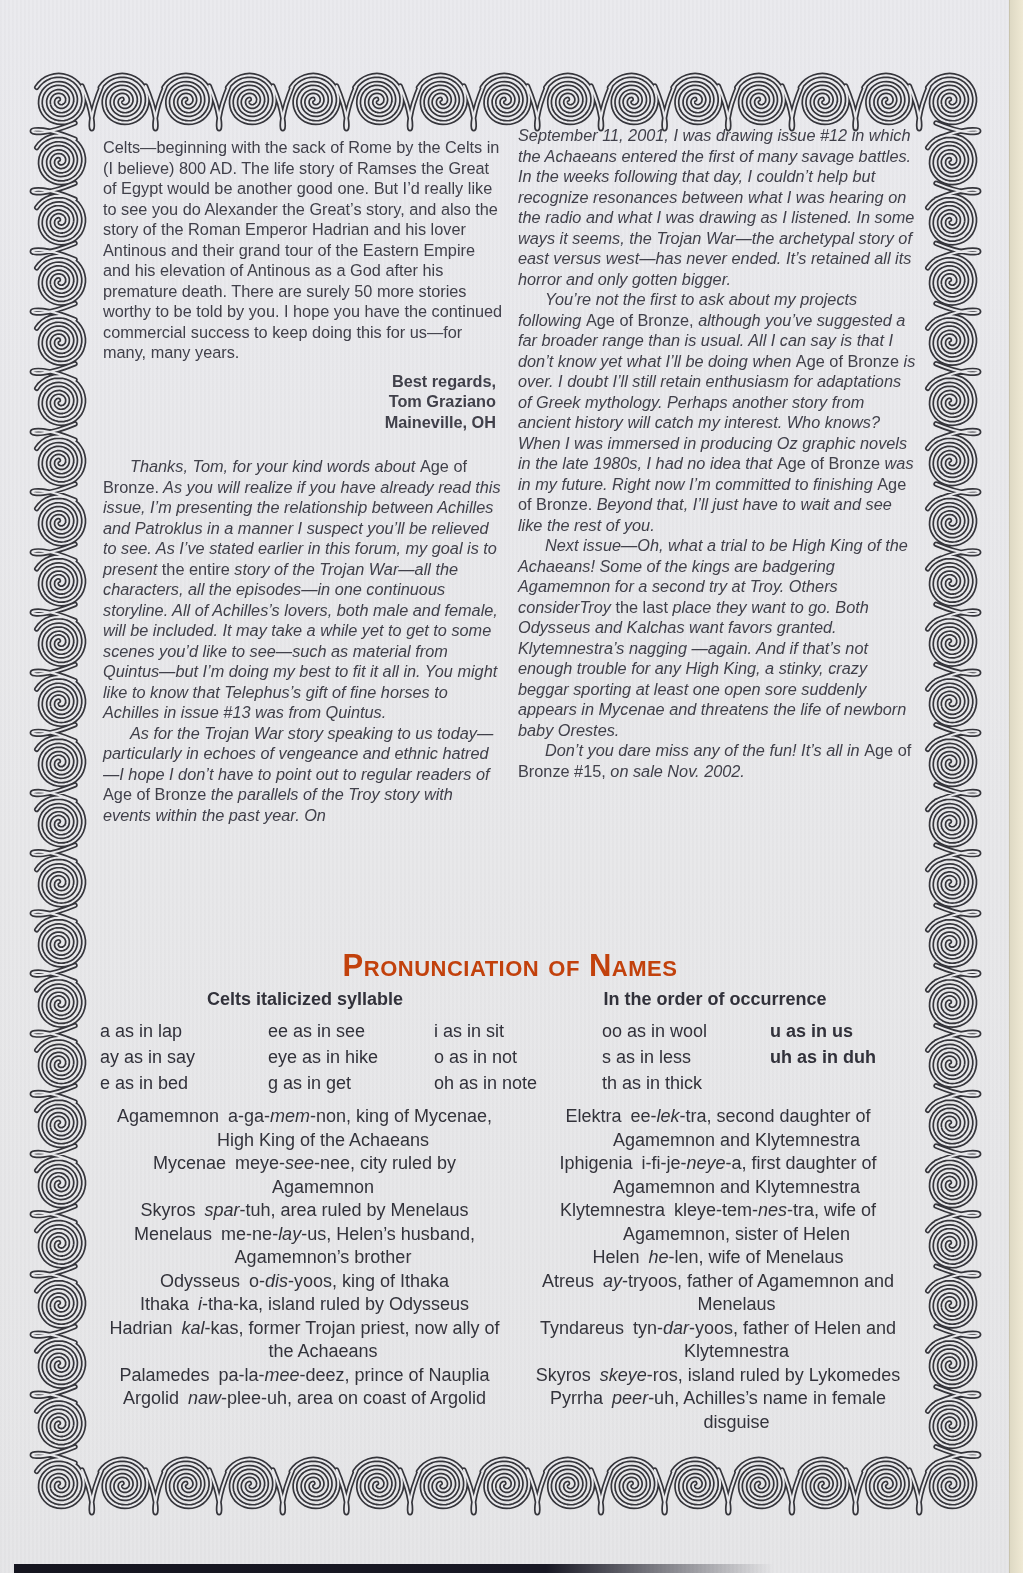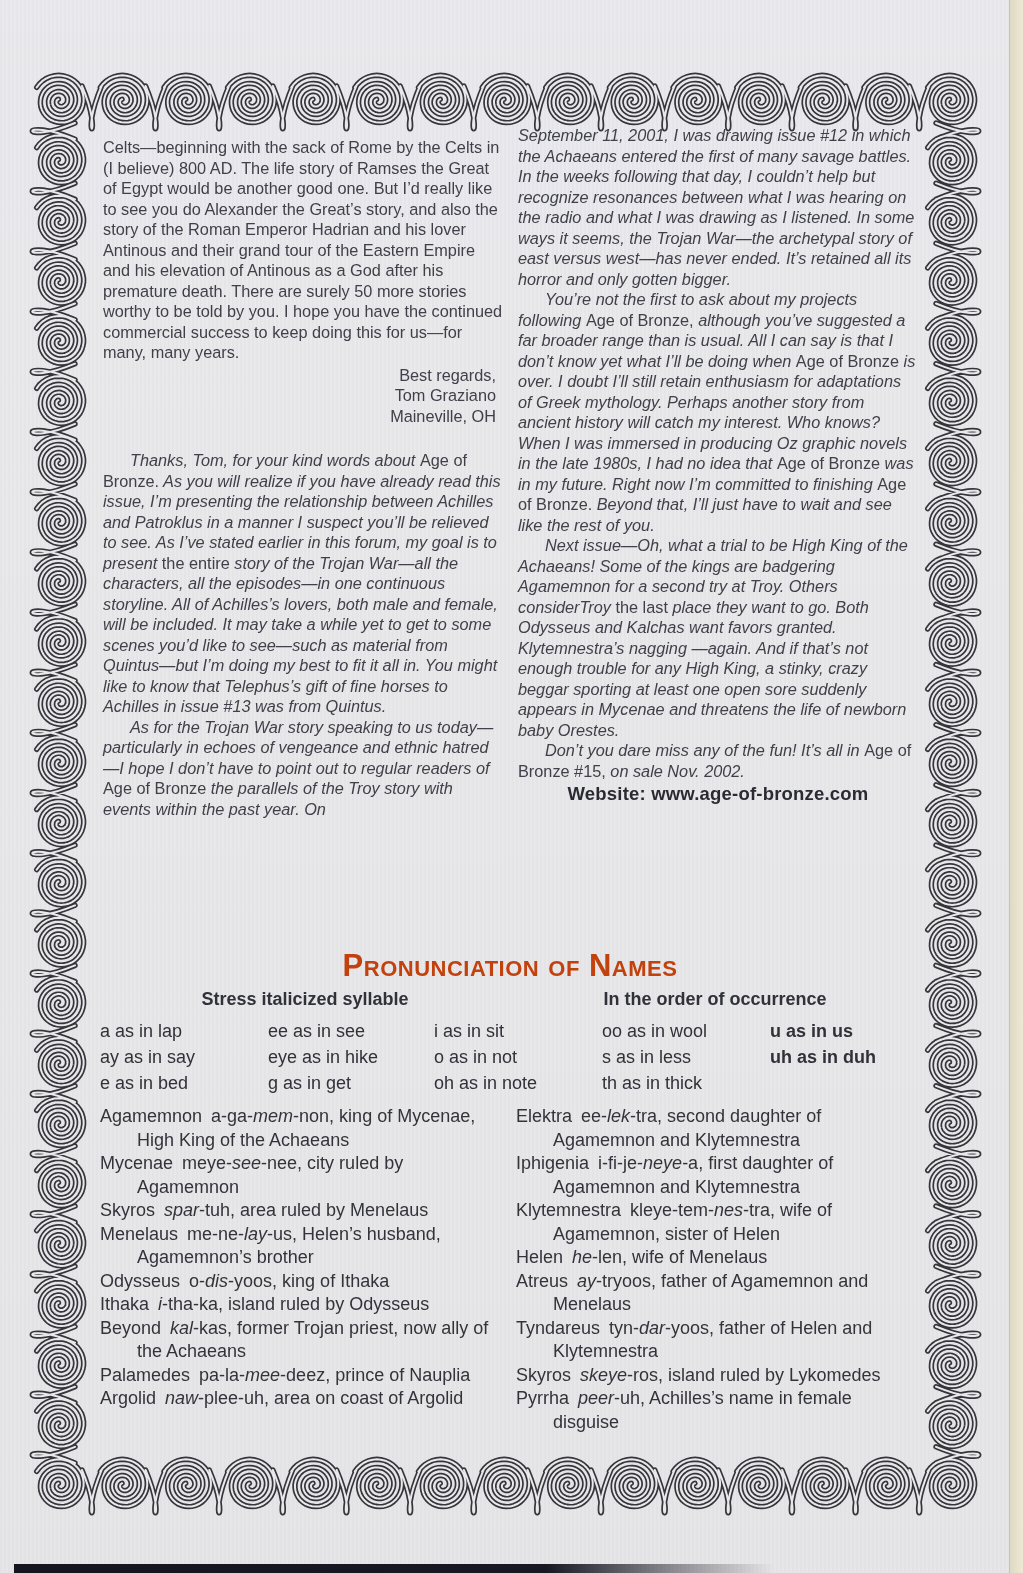--- a/index.html
+++ b/index.html
@@ -28,21 +28,21 @@
   #border-svg{position:absolute;left:0;top:0;z-index:1;}
   .content{position:absolute;z-index:2;color:#3c3c44;}
   
   #letter-left {left:103px;top:137px;width:401px;}
   #letter-right{left:518px;top:125px;width:400px;}
   .para{font-size:16.3px;line-height:20.5px;color:#40404a;}
   .para.italic{font-style:italic;}
   .para.italic .alt{font-style:normal;}
   .para.ind{text-indent:27px;}
   .para.sp{margin-top:24px;}
-  .sig-block{margin-top:2px;}
+  .sig-block{margin-top:8px;font-weight:bold;}
   .sig-line{font-size:16.3px;line-height:20.5px;text-align:right;padding-right:8px;color:#40404a;}
   .website{
     font-weight:bold;font-style:normal;font-size:18.5px;line-height:24px;
     text-align:center;color:#2a2a33;letter-spacing:0.2px;margin-top:1px;
   }
   
   #pron{left:100px;top:946px;width:820px;}
   .pron-title{
     font-family:"Liberation Sans",sans-serif;font-variant:small-caps;
     font-weight:700;font-size:31px;line-height:40px;letter-spacing:0.5px;
@@ -51,21 +51,21 @@
   .subheads{display:flex;margin-top:1px;}
   .subhead{width:50%;text-align:center;font-size:18px;font-weight:700;color:#31313a;line-height:24px;}
   .keys{display:flex;margin-top:7px;font-size:18px;line-height:26px;color:#31313a;}
   .kcol{flex:0 0 auto;}
   .kcol:nth-child(1){width:168px;}
   .kcol:nth-child(2){width:166px;}
   .kcol:nth-child(3){width:168px;}
   .kcol:nth-child(4){width:168px;}
   .kcol:nth-child(5){width:140px;font-weight:bold;}
   .entries{display:flex;margin-top:9px;}
-  .ecol{width:409px;}
+  .ecol{width:409px;text-align:center;}
   .ecol + .ecol{margin-left:7px;width:404px;}
   .entry{
     font-size:18px;line-height:23.5px;color:#33333b;
     padding-left:37px;text-indent:-37px;
   }
   .entry .nm{margin-right:9px;}
   .entry .alt{font-style:italic;}
 </style>
 </head>
 <body>
@@ -92,27 +92,26 @@
     </div>
 </div>
 
 <div class="content" id="letter-right">
   <div id="lr-paras">
       <div class="para italic">September 11, 2001, I was drawing issue #12 in which the Achaeans entered the first of many savage battles. In the weeks following that day, I couldn’t help but recognize resonances between what I was hearing on the radio and what I was drawing as I listened. In some ways it seems, the Trojan War—the archetypal story of east versus west—has never ended. It’s retained all its horror and only gotten bigger.</div>
       <div class="para italic ind">You’re not the first to ask about my projects following <span class="alt">Age of Bronze,</span> although you’ve suggested a far broader range than is usual. All I can say is that I don’t know yet what I’ll be doing when <span class="alt">Age of Bronze</span> is over. I doubt I’ll still retain enthusiasm for adaptations of Greek mythology. Perhaps another story from ancient history will catch my interest. Who knows? When I was immersed in producing Oz graphic novels in the late 1980s, I had no idea that <span class="alt">Age of Bronze</span> was in my future. Right now I’m committed to finishing <span class="alt">Age of Bronze.</span> Beyond that, I’ll just have to wait and see like the rest of you.</div>
       <div class="para italic ind">Next issue—Oh, what a trial to be High King of the Achaeans! Some of the kings are badgering Agamemnon for a second try at Troy. Others considerTroy <span class="alt">the last</span> place they want to go. Both Odysseus and Kalchas want favors granted. Klytemnestra’s nagging —again. And if that’s not enough trouble for any High King, a stinky, crazy beggar sporting at least one open sore suddenly appears in Mycenae and threatens the life of newborn baby Orestes.</div>
       <div class="para italic ind">Don’t you dare miss any of the fun! It’s all in <span class="alt">Age of Bronze #15,</span> on sale Nov. 2002.</div>
     </div>
-  <div class="website">Website: www.age-of-bronze.com</div>
 </div>
 
 <div class="content" id="pron">
   <div class="pron-title">Pronunciation of Names</div>
   <div class="subheads">
-    <div class="subhead">Stress italicized syllable</div>
+    <div class="subhead">Celts italicized syllable</div>
     <div class="subhead">In the order of occurrence</div>
   </div>
   <div class="keys" id="pron-keys">
       <div class="kcol">
         <div class="kline">a as in lap</div>
         <div class="kline">ay as in say</div>
         <div class="kline">e as in bed</div>
       </div>
       <div class="kcol">
         <div class="kline">ee as in see</div>
@@ -135,21 +134,21 @@
       </div>
     </div>
   <div class="entries">
     <div class="ecol" id="pron-left">
         <div class="entry"><span class="nm">Agamemnon</span>a-ga-<span class="alt">mem</span>-non, king of Mycenae, High King of the Achaeans</div>
         <div class="entry"><span class="nm">Mycenae</span>meye-<span class="alt">see</span>-nee, city ruled by Agamemnon</div>
         <div class="entry"><span class="nm">Skyros</span><span class="alt">spar</span>-tuh, area ruled by Menelaus</div>
         <div class="entry"><span class="nm">Menelaus</span>me-ne-<span class="alt">lay</span>-us, Helen’s husband, Agamemnon’s brother</div>
         <div class="entry"><span class="nm">Odysseus</span>o-<span class="alt">dis</span>-yoos, king of Ithaka</div>
         <div class="entry"><span class="nm">Ithaka</span><span class="alt">i</span>-tha-ka, island ruled by Odysseus</div>
-        <div class="entry"><span class="nm">Beyond</span><span class="alt">kal</span>-kas, former Trojan priest, now ally of the Achaeans</div>
+        <div class="entry"><span class="nm">Hadrian</span><span class="alt">kal</span>-kas, former Trojan priest, now ally of the Achaeans</div>
         <div class="entry"><span class="nm">Palamedes</span>pa-la-<span class="alt">mee</span>-deez, prince of Nauplia</div>
         <div class="entry"><span class="nm">Argolid</span><span class="alt">naw</span>-plee-uh, area on coast of Argolid</div>
       </div>
     <div class="ecol" id="pron-right">
         <div class="entry"><span class="nm">Elektra</span>ee-<span class="alt">lek</span>-tra, second daughter of Agamemnon and Klytemnestra</div>
         <div class="entry"><span class="nm">Iphigenia</span>i-fi-je-<span class="alt">neye</span>-a, first daughter of Agamemnon and Klytemnestra</div>
         <div class="entry"><span class="nm">Klytemnestra</span>kleye-tem-<span class="alt">nes</span>-tra, wife of Agamemnon, sister of Helen</div>
         <div class="entry"><span class="nm">Helen</span><span class="alt">he</span>-len, wife of Menelaus</div>
         <div class="entry"><span class="nm">Atreus</span><span class="alt">ay</span>-tryoos, father of Agamemnon and Menelaus</div>
         <div class="entry"><span class="nm">Tyndareus</span>tyn-<span class="alt">dar</span>-yoos, father of Helen and Klytemnestra</div>

